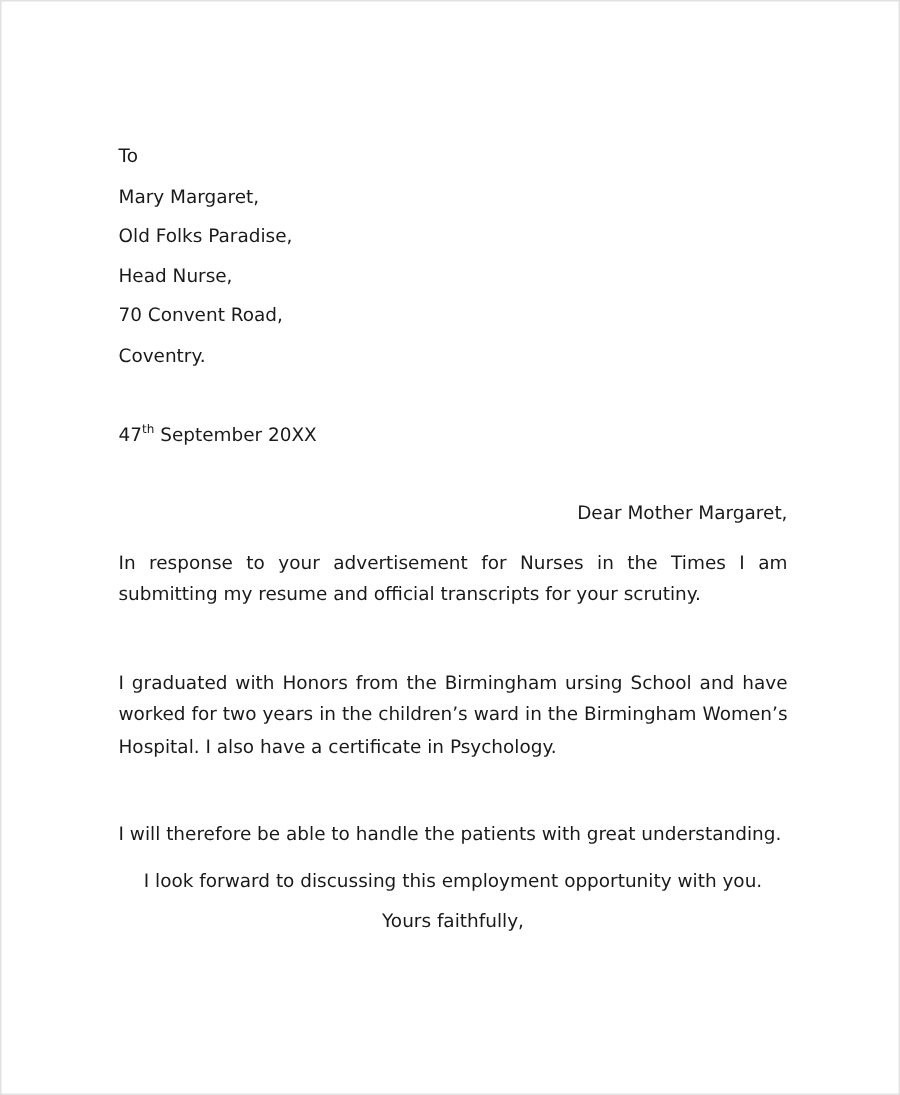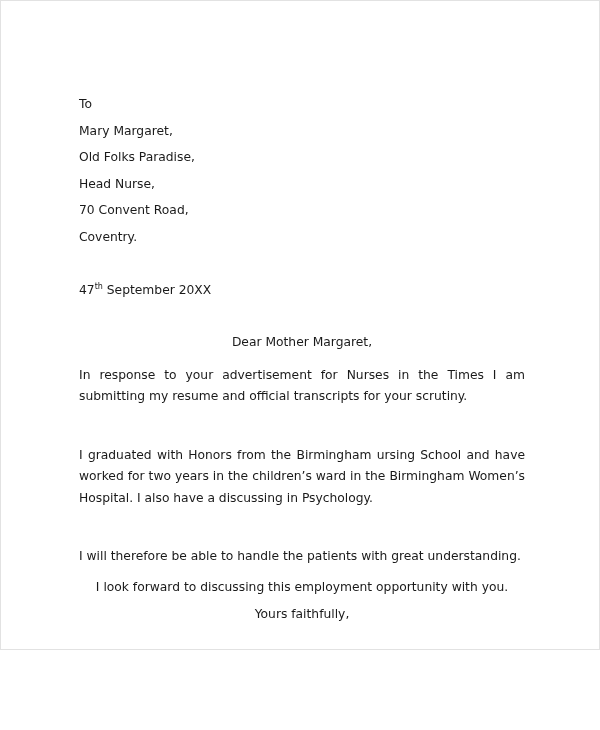--- a/index.html
+++ b/index.html
@@ -4,21 +4,21 @@
 <style>
   html, body {
     margin: 0;
     padding: 0;
     background: #ffffff;
   }
 
   .page {
     position: relative;
     width: 600px;
-    height: 650px;
+    height: 730px;
     box-sizing: border-box;
     background: #ffffff;
     border: 1px solid #e2e2e2;
     overflow: hidden;
     font-family: "DejaVu Sans", "Liberation Sans", sans-serif;
     color: #1a1a1a;
   }
 
   .letter-body {
     position: absolute;
@@ -51,21 +51,21 @@
     font-size: 8px;
     vertical-align: super;
     line-height: 0;
   }
 
   
   .salutation {
     font-size: 12.3px;
     line-height: 14px;
     margin: 38px 0 16px 0;
-    text-align: center;
+    text-align: right;
   }
 
   
   .para {
     font-size: 12.3px;
     line-height: 21.5px;
     text-align: justify;
     text-justify: inter-word;
     margin: 12px 0 0 0;
   }
@@ -96,21 +96,21 @@
       <p class="address-line">70 Convent Road,</p>
       <p class="address-line">Coventry.</p>
     </div>
 
     <p class="date-line"><span>47</span><sup>th</sup><span> September 20XX</span></p>
 
     <p class="salutation">Dear Mother Margaret,</p>
 
     <p class="para">In response to your advertisement for Nurses in the Times I am submitting my resume and official transcripts for your scrutiny.</p>
 
-    <p class="para gap-large">I graduated with Honors from the Birmingham ursing School and have worked for two years in the children’s ward in the Birmingham Women’s Hospital. I also have a discussing in Psychology.</p>
+    <p class="para gap-large">I graduated with Honors from the Birmingham ursing School and have worked for two years in the children’s ward in the Birmingham Women’s Hospital. I also have a certificate in Psychology.</p>
 
     <p class="para gap-large">I will therefore be able to handle the patients with great understanding.</p>
 
     <p class="closing-line">I look forward to discussing this employment opportunity with you.</p>
 
     <p class="closing-line">Yours faithfully,</p>
 
 
   </div>
 </div>

